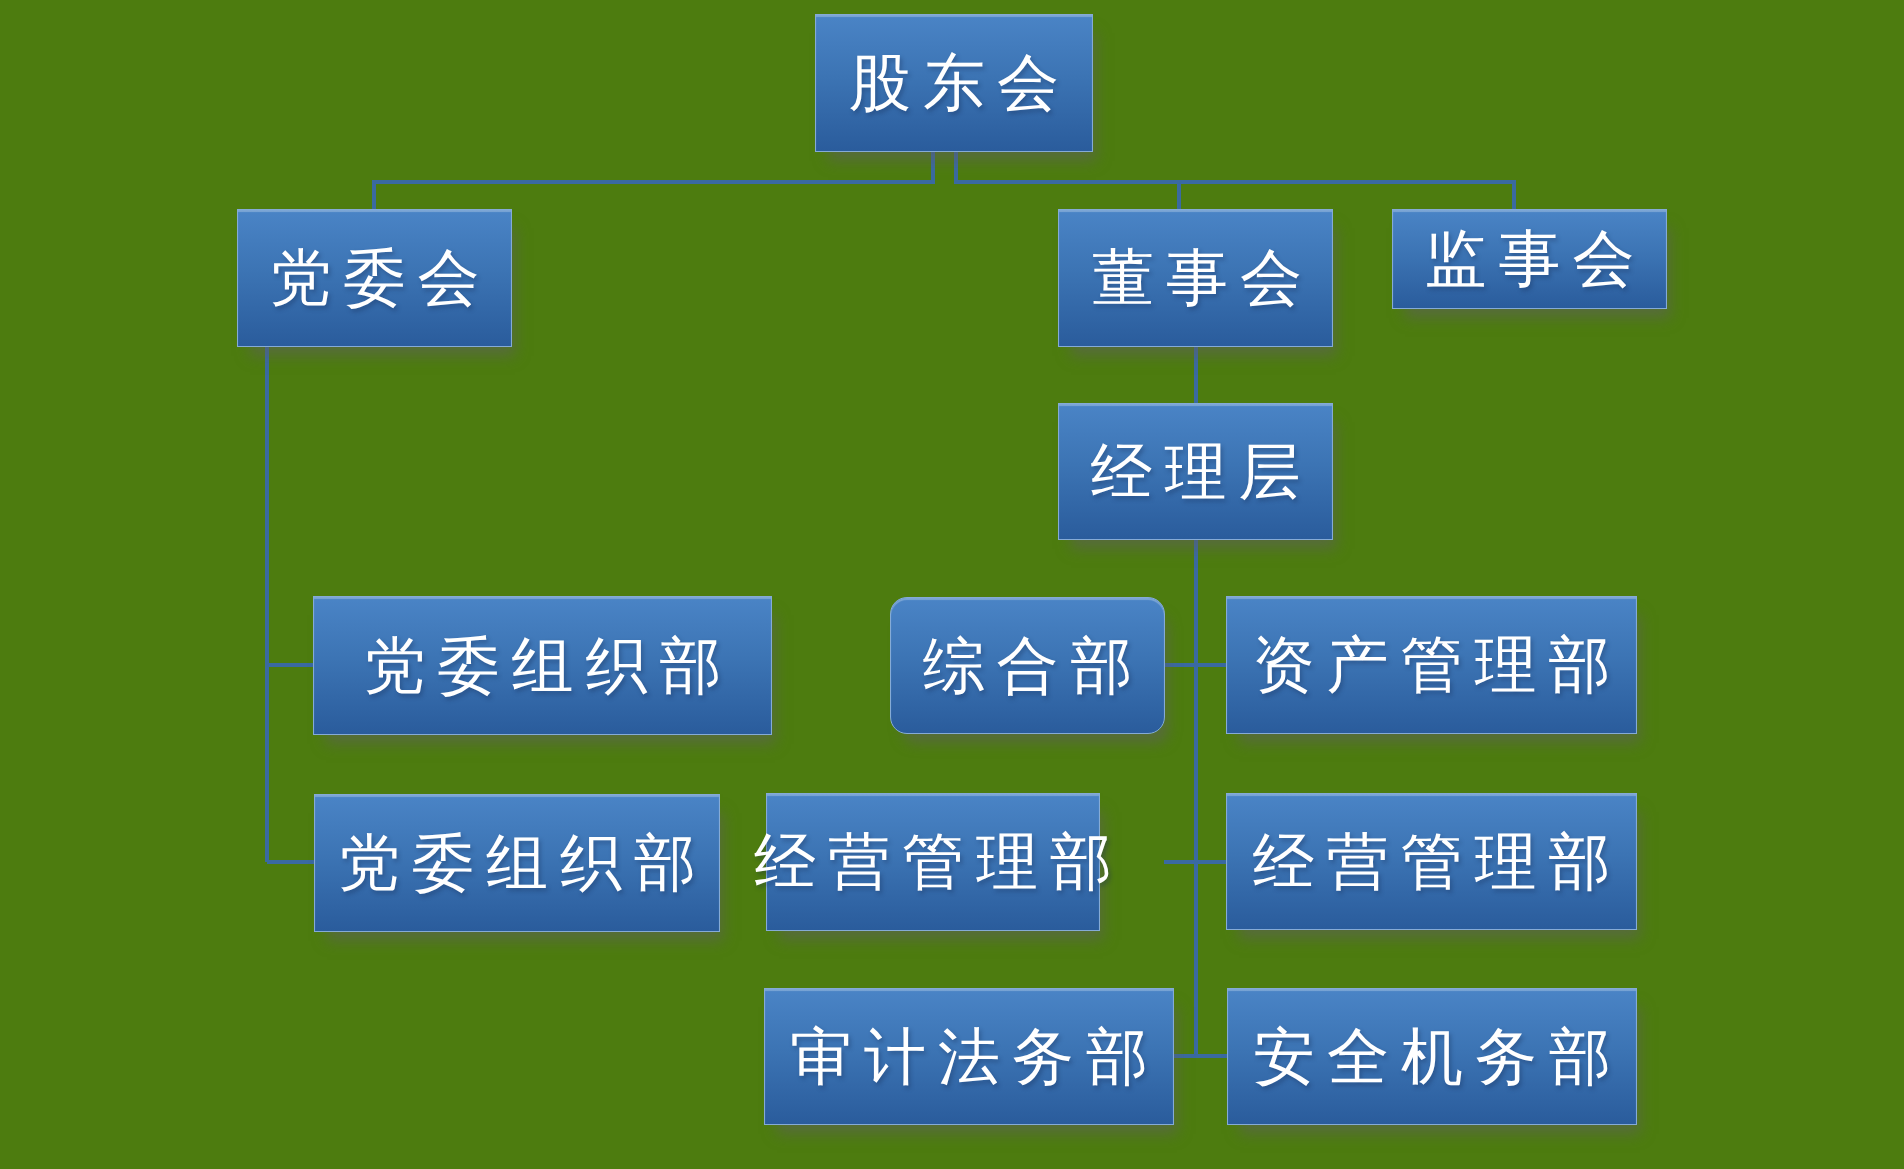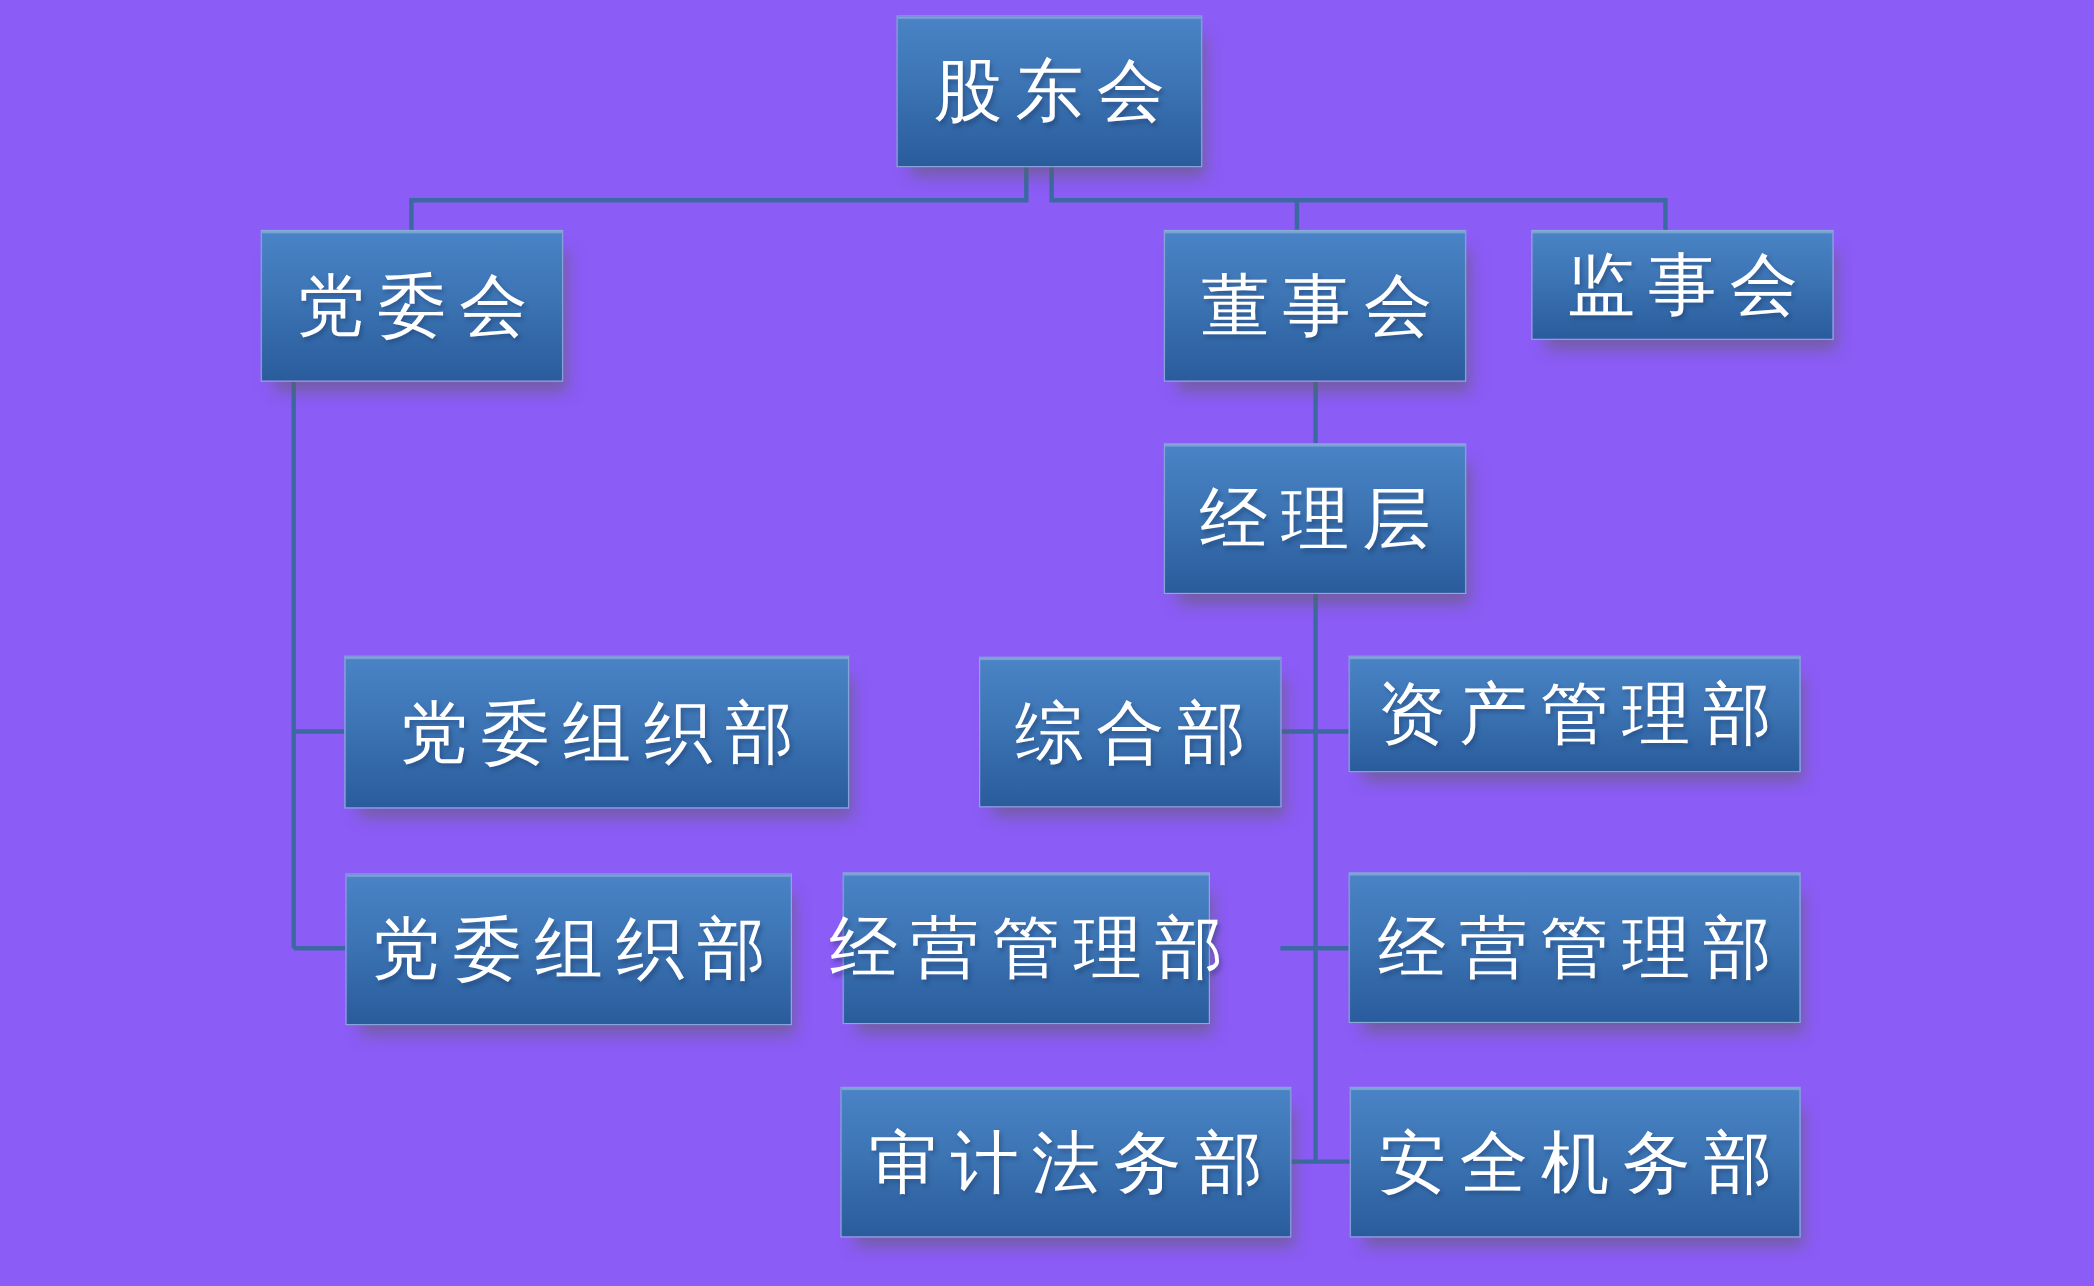--- a/index.html
+++ b/index.html
@@ -1,19 +1,19 @@
 <!DOCTYPE html>
 <html><head>
 <meta charset="utf-8">
 <style>
   html,body{margin:0;padding:0;background:#ffffff;}
   #canvas{
     position:relative;
     width:1904px;height:1169px;
-    background:#8b5cf6;
+    background:#4d7c0f;
     overflow:hidden;
     font-family:"DejaVu Serif","Liberation Serif",serif;
   }
   #connector-layer{
     position:absolute;left:0;top:0;width:1904px;height:1169px;
   }
   #connector-layer line,#connector-layer polyline{
     stroke:#3A6AA1;stroke-width:4;fill:none;
   }
   .node{
@@ -33,22 +33,22 @@
     text-shadow:2px 3px 4px rgba(20,40,80,0.35);
   }
   
   .n0 {left:815px; top:14px;  width:278px;height:138px;}
   .n1 {left:237px; top:209px; width:275px;height:138px;}
   .n2 {left:1058px;top:209px; width:275px;height:138px;padding-left:15px;}
   .n3 {left:1392px;top:209px; width:275px;height:100px;}
   .n4 {left:1058px;top:403px; width:275px;height:137px;}
   .n5 {left:313px; top:596px; width:459px;height:139px;}
   .n6 {left:314px; top:794px; width:406px;height:138px;}
-  .n7 {left:890px; top:597px; width:275px;height:137px;}
-  .n8 {left:1226px;top:596px; width:411px;height:106px;}
+  .n7 {left:890px; top:597px; width:275px;height:137px;border-radius:17px;}
+  .n8 {left:1226px;top:596px; width:411px;height:138px;}
   .n9 {left:766px; top:793px; width:334px;height:138px;}
   .n10{left:1226px;top:793px; width:411px;height:137px;}
   .n11{left:764px; top:988px; width:410px;height:137px;}
   .n12{left:1227px;top:988px; width:410px;height:137px;}
 </style>
 </head>
 <body>
 
 <div id="canvas">
 

